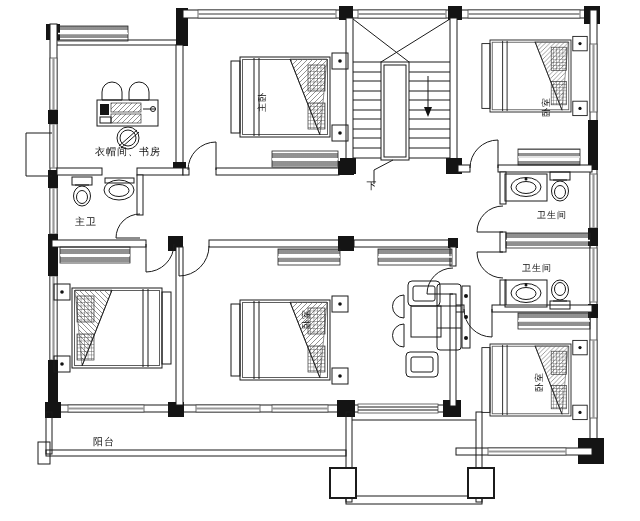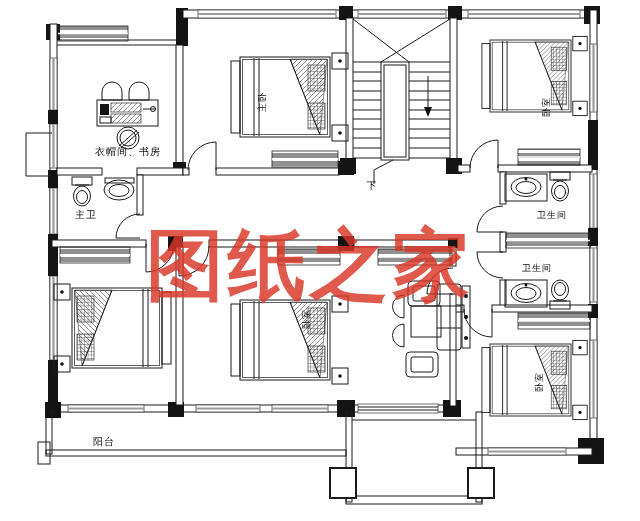--- a/index.html
+++ b/index.html
@@ -267,25 +267,24 @@
     <rect x="462" y="286" width="8" height="62" class="ln"></rect>
     <circle cx="466" cy="296" r="2" fill="#111"></circle>
     <circle cx="466" cy="317" r="2" fill="#111"></circle>
     <circle cx="466" cy="338" r="2" fill="#111"></circle>
     <rect x="406" y="352" width="32" height="25" rx="4" class="ln"></rect>
     <rect x="411" y="357" width="22" height="15" rx="2" class="ln"></rect>
   </g>
 </svg>
 
 <div class="room-label" style="left:78px;top:146px;width:100px;">衣帽间、书房</div>
-<div class="room-label" style="left:70px;top:209px;width:32px;">主卫</div>
+<div class="room-label" style="left:70px;top:216px;width:32px;">主卫</div>
 <div class="room-label rot" style="left:246px;top:96px;">主卧</div>
 <div class="room-label rot" style="left:530px;top:101px;">卧室</div>
 <div class="room-label" style="left:526px;top:209px;width:52px;font-size:9px;">卫生间</div>
 <div class="room-label" style="left:511px;top:262px;width:52px;font-size:9px;">卫生间</div>
 <div class="room-label rot" style="left:290px;top:313px;">卧室</div>
 <div class="room-label rot" style="left:523px;top:376px;">卧室</div>
 <div class="room-label" style="left:79px;top:436px;width:50px;">阳台</div>
 <div class="room-label" style="left:362px;top:180px;width:20px;">下</div>
 
-<div id="watermark" style="color: rgb(217, 53, 39);">图纸之家</div>
 
 </div>
 
 </body></html>

